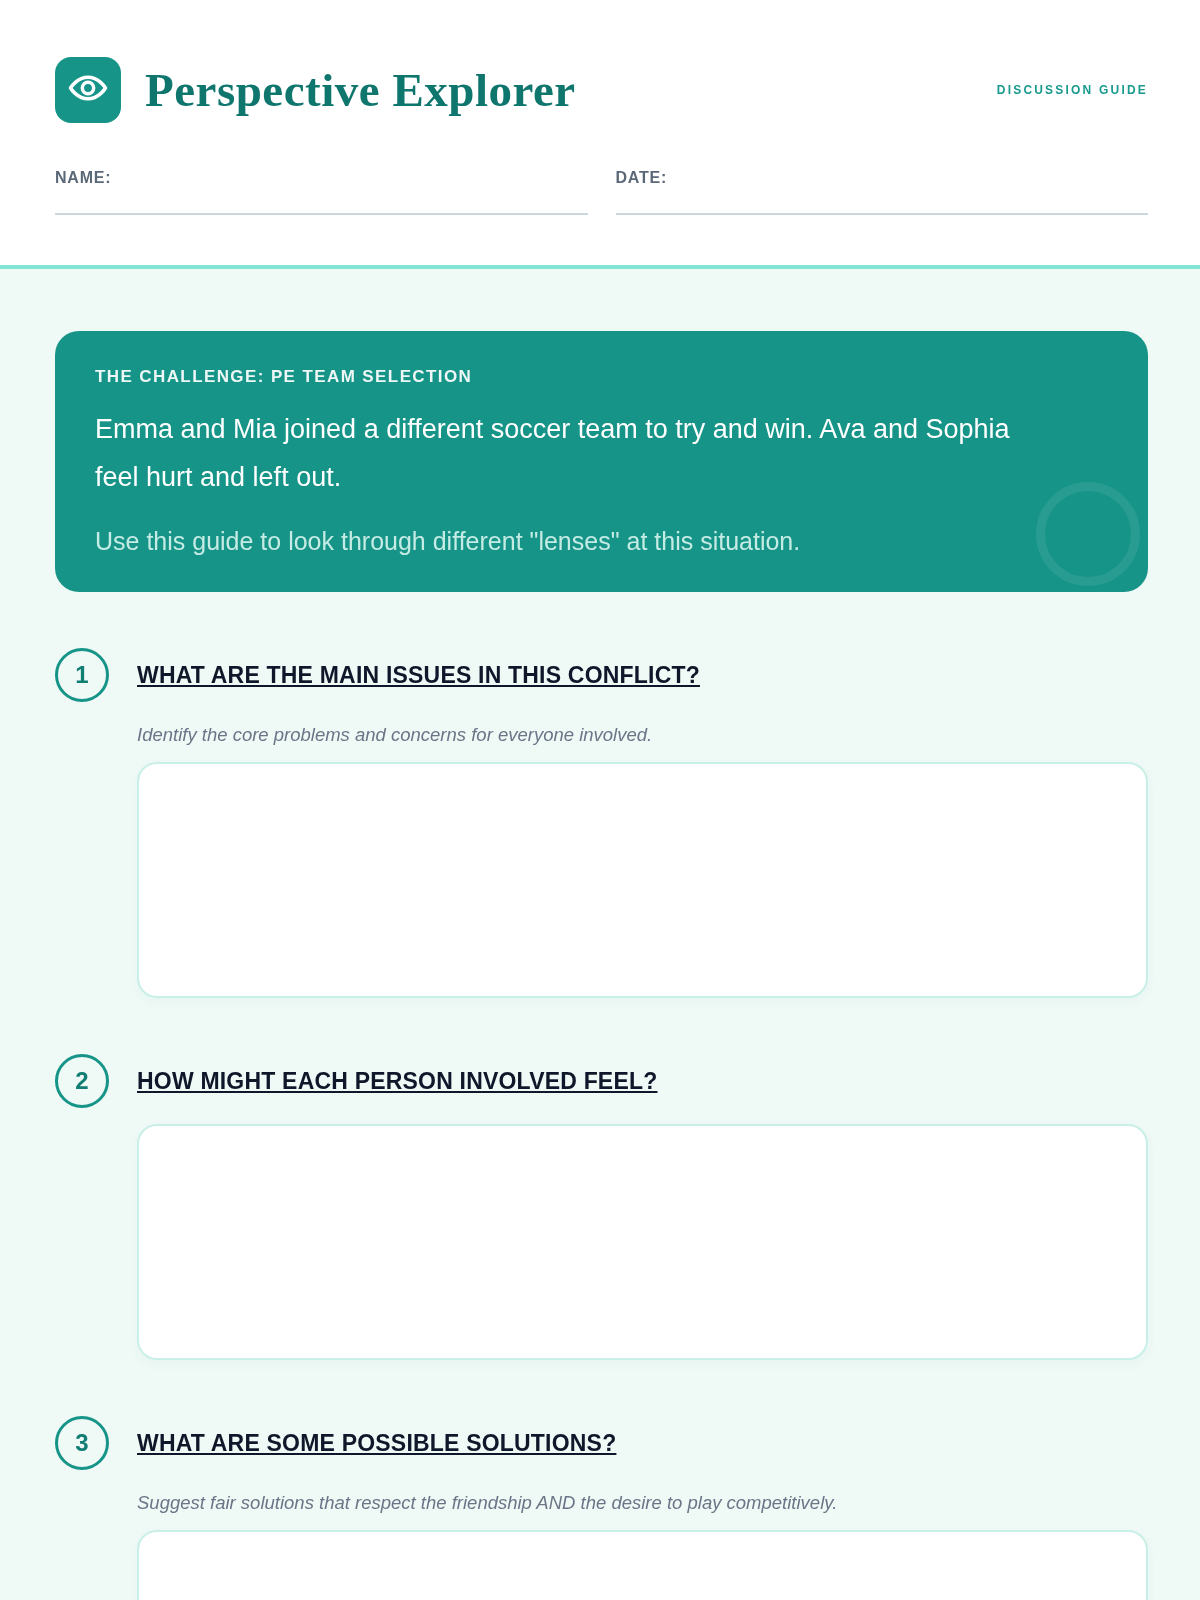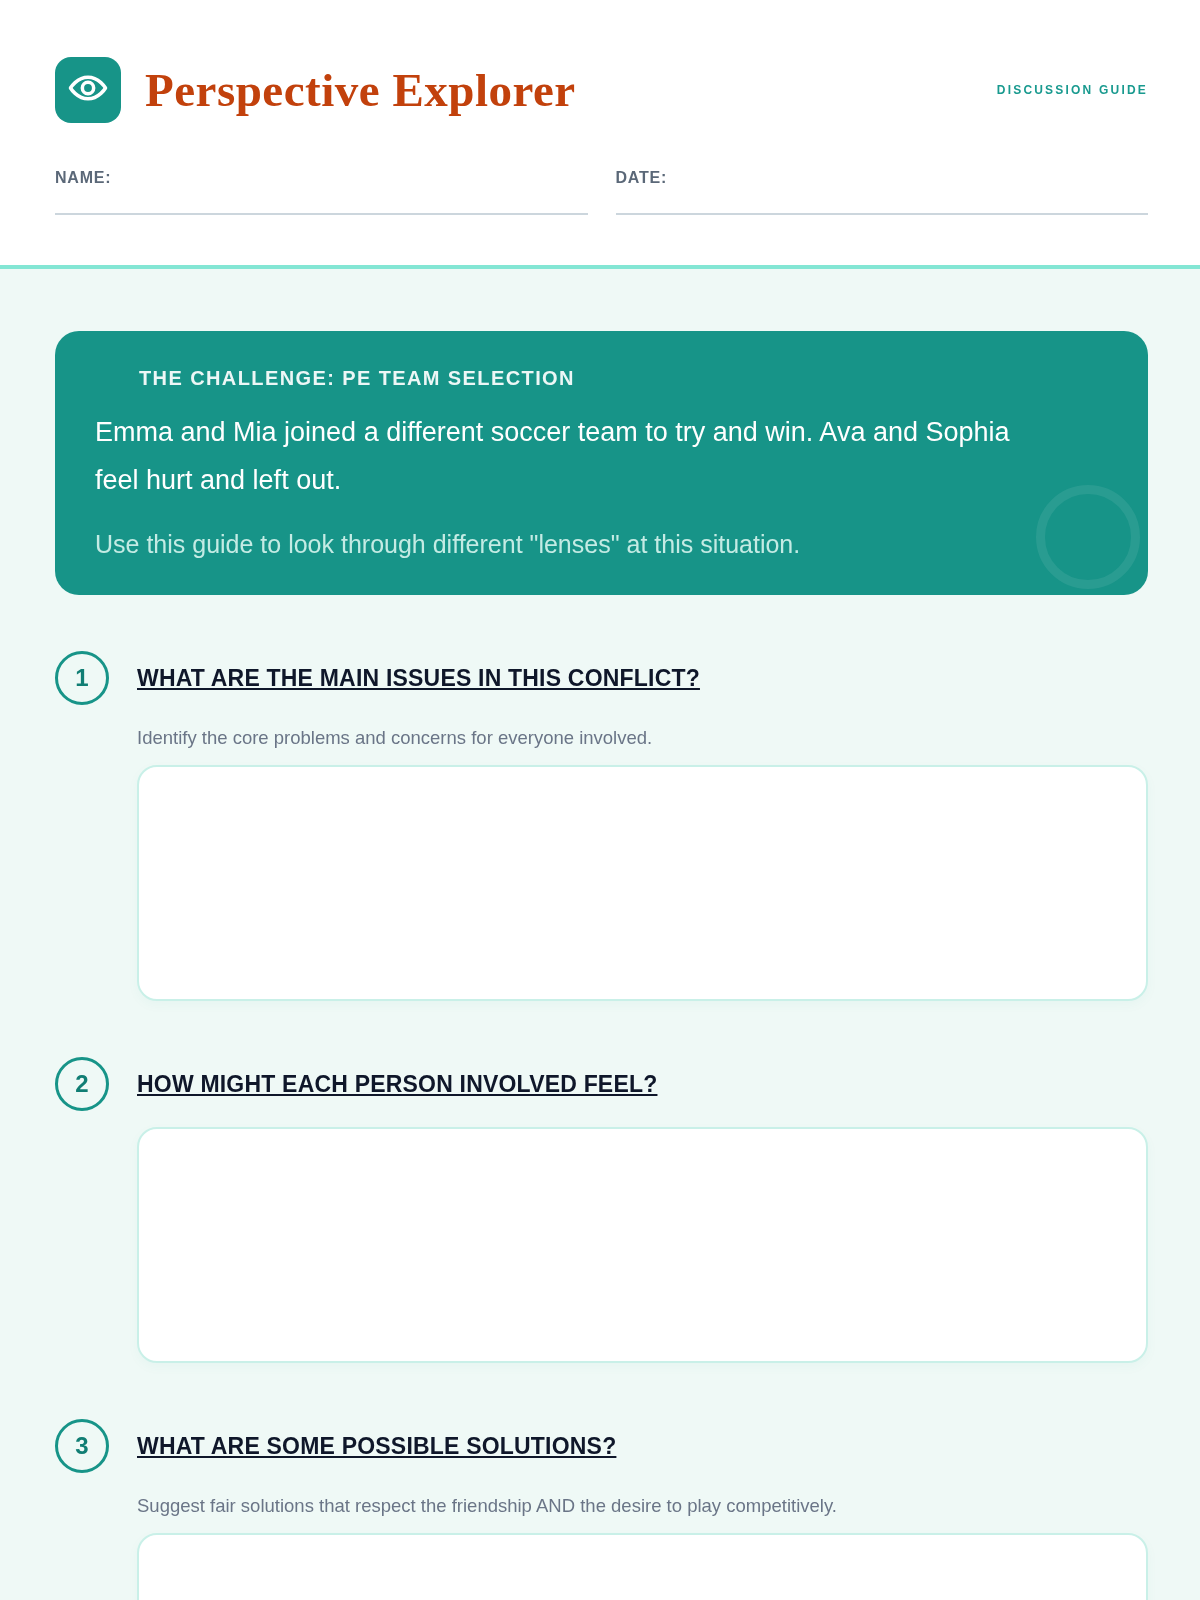--- a/index.html
+++ b/index.html
@@ -21,21 +21,21 @@
     width: 66px; height: 66px; flex: 0 0 66px;
     background: #179488; border-radius: 16px;
     display: flex; align-items: center; justify-content: center;
   }
   .logo svg { width: 40px; height: 40px; }
   .app-title {
     margin-left: 24px;
     font-family: "Liberation Serif", serif;
     font-weight: 700;
     font-size: 47px;
-    color: #c2410c;
+    color: #0f766e;
     letter-spacing: 0.5px;
   }
   .badge {
     margin-left: auto;
     font-size: 12px;
     font-weight: 700;
     letter-spacing: 2.2px;
     color: #199a8f;
   }
   .fields {
@@ -69,25 +69,24 @@
 
   
   .challenge-card {
     background: #179488;
     border-radius: 24px;
     padding: 36px 40px;
     position: relative;
     overflow: hidden;
   }
   .challenge-heading {
-    font-size: 20px;
+    font-size: 17px;
     font-weight: 700;
     letter-spacing: 1.4px;
     color: rgba(255,255,255,0.92);
-    margin-left: 44px;
   }
   .challenge-body {
     margin-top: 18px;
     font-size: 27px;
     line-height: 1.78;
     color: #ffffff;
     max-width: 960px;
   }
   .challenge-note {
     margin-top: 26px;
@@ -116,20 +115,21 @@
     margin-left: 28px;
     font-size: 23px;
     font-weight: 800;
     letter-spacing: 0.2px;
     color: #0f172a;
     text-decoration: underline;
   }
   .q-hint {
     margin: 22px 0 0 82px;
     font-size: 18.5px;
+    font-style: italic;
     color: #6a7587;
   }
   .answer-box {
     margin: 16px 0 0 82px;
     height: 236px;
     background: #ffffff;
     border: 2px solid #c9f0e8;
     border-radius: 20px;
     box-shadow: 0 4px 12px rgba(23,148,136,0.04);
   }

